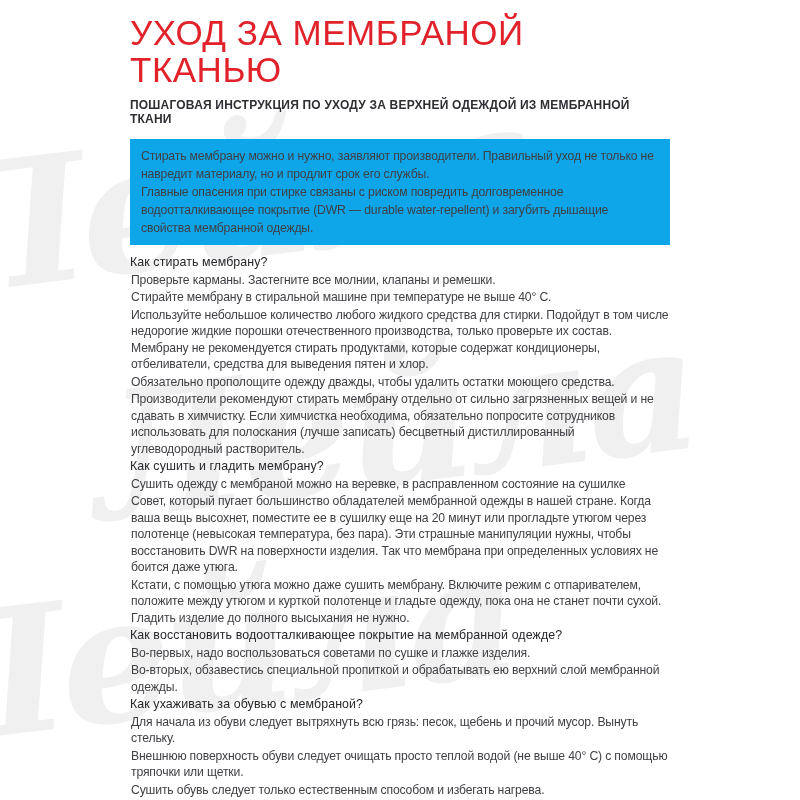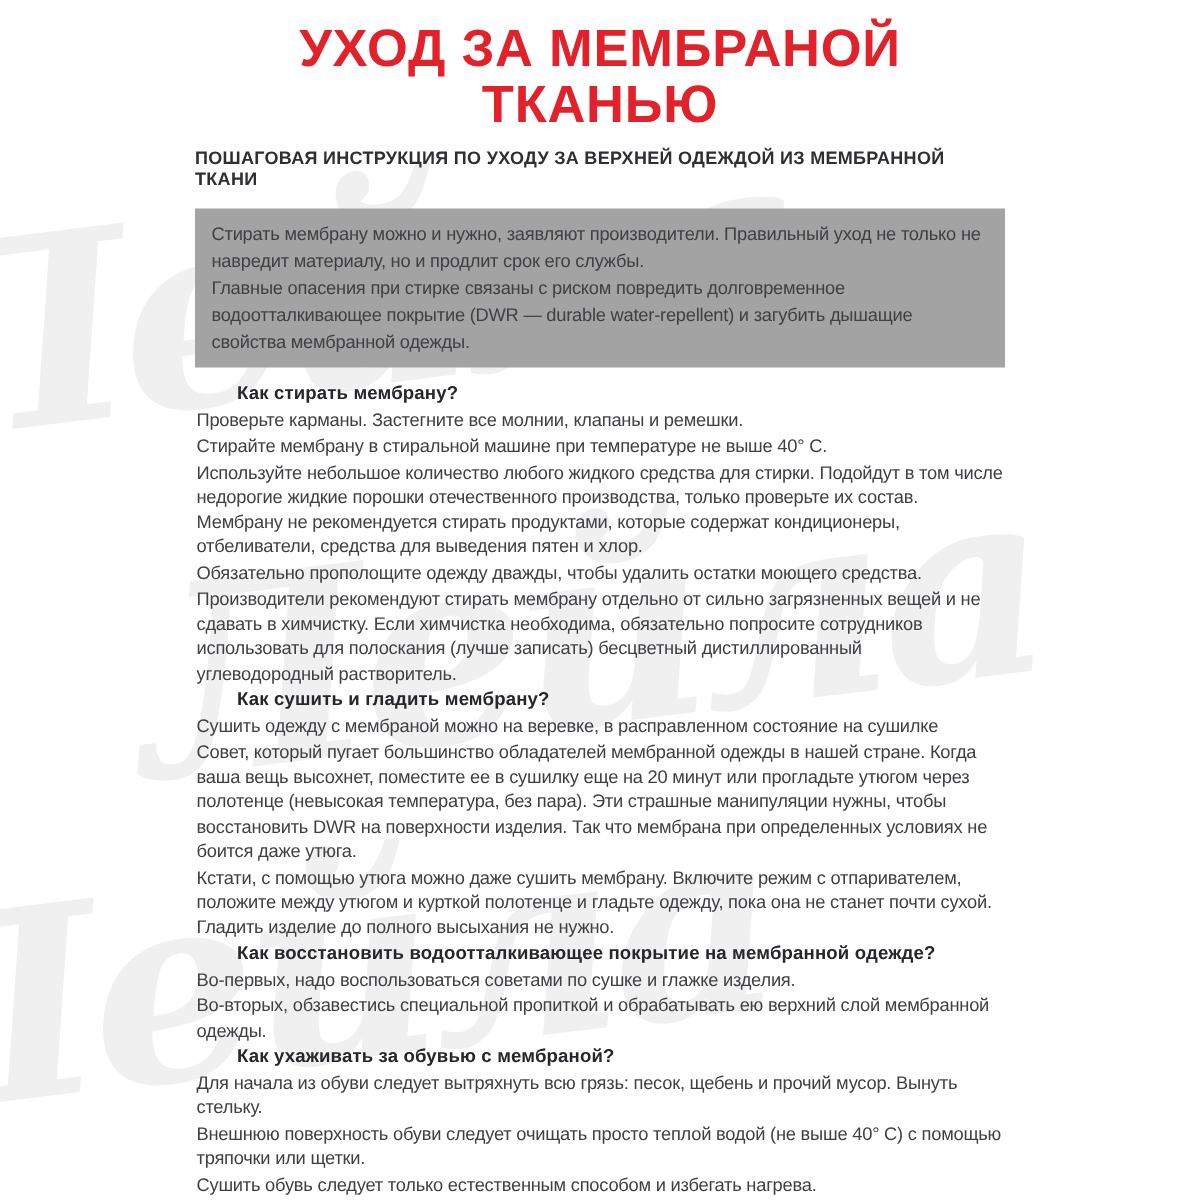--- a/index.html
+++ b/index.html
@@ -39,57 +39,55 @@
   
   .content {
     position: relative;
     z-index: 1;
     width: 540px;
     margin: 0 auto;
     padding-top: 15px;
   }
   .page-title {
     font-size: 35px;
-    font-weight: 700;
+    font-weight: 400;
     letter-spacing: 0.5px;
     color: #e1222a;
-    text-align: center;
     line-height: 1.05;
   }
   .page-subtitle {
     margin-top: 9px;
     font-size: 12px;
     font-weight: 700;
     letter-spacing: 0.2px;
     color: #2e2e33;
     line-height: 1.2;
   }
   .intro-box {
     margin-top: 13px;
-    background: #a3a3a3;
+    background: #0ea5e9;
     padding: 8px 11px;
     color: #3f3f44;
     font-size: 12.2px;
     letter-spacing: -0.15px;
     line-height: 18px;
   }
   .article {
     margin-top: 9px;
     color: #3f3f44;
     font-size: 12.2px;
     letter-spacing: -0.15px;
     line-height: 16.5px;
   }
   .section-heading {
     font-size: 12.4px;
-    font-weight: 700;
+    font-weight: 400;
     letter-spacing: 0.1px;
     color: #26262b;
     line-height: 16.5px;
-    margin-left: 28px;
   }
   .article p { margin: 1px; }
 </style>
 </head>
 <body>
 
 <div class="page">
 
   <div class="watermark-layer">
     <span class="watermark wm-1">Лейла</span>

